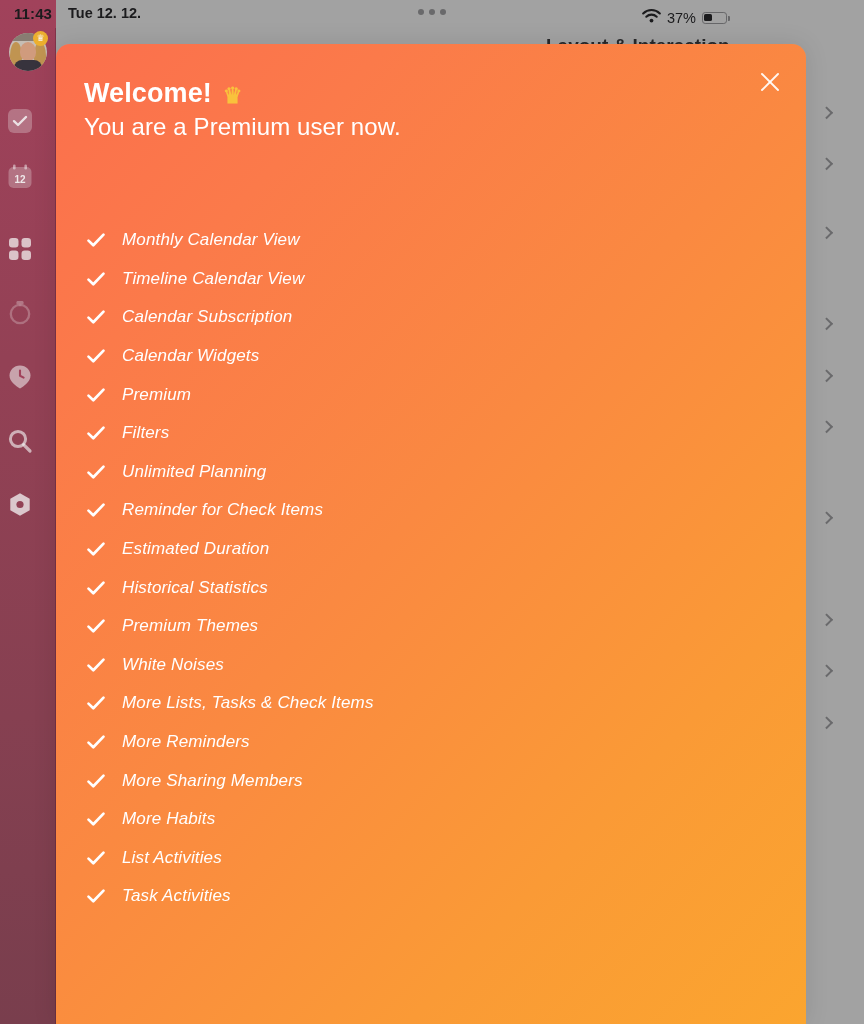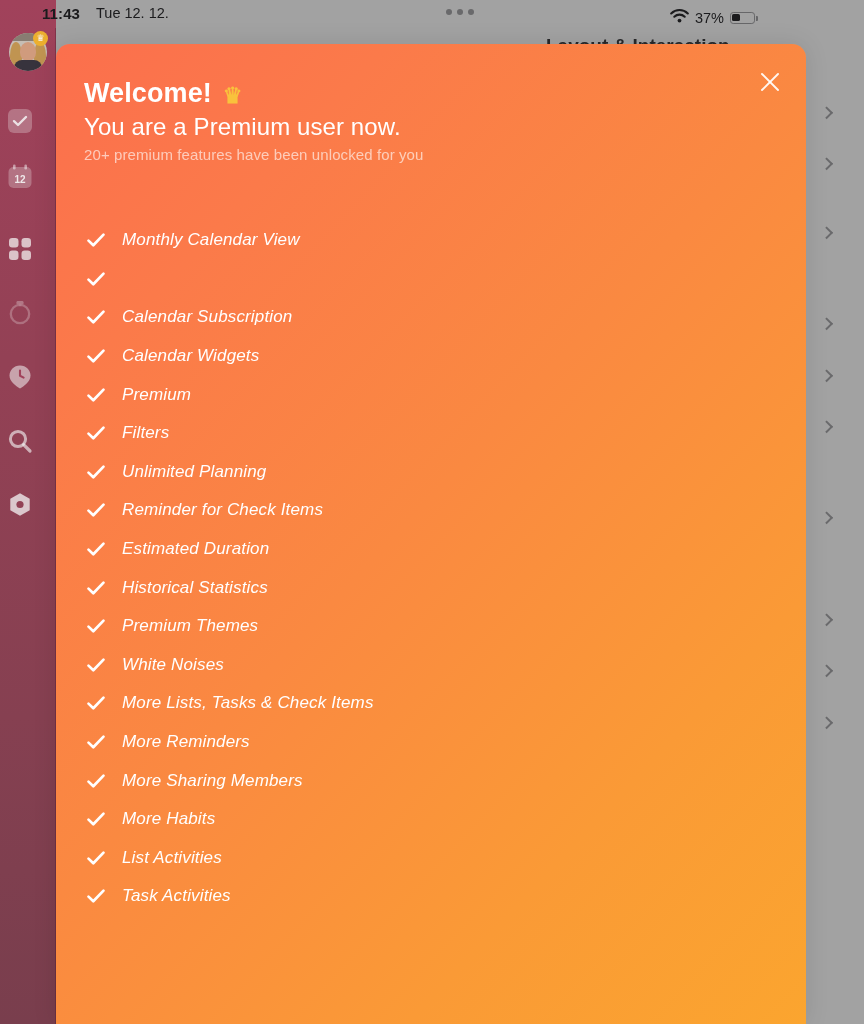--- a/index.html
+++ b/index.html
@@ -12,24 +12,23 @@
   #root { position:relative; width:864px; height:1024px; }
 
   
   .bg-layer { position:absolute; inset:0; background:#a9a9a9; }
 
   .statusbar {
     position:absolute; top:0; left:0; width:739px; height:28px;
     display:flex; align-items:center;
     font-size:15px; font-weight:bold; color:#1d1d1f;
     z-index:3;
-    margin-left:28px;
   }
   .sb-time { position:absolute; left:14px; top:5px; letter-spacing:.1px; }
-  .sb-date { position:absolute; left:68px; top:5px; font-weight:normal; font-size:14.5px; }
+  .sb-date { position:absolute; left:68px; top:5px; font-weight:bold; font-size:14.5px; }
   .sb-dots { position:absolute; left:418px; top:9px; display:flex; gap:5px; }
   .sb-dots i { width:6px; height:6px; border-radius:50%; background:#6e6e70; display:block; }
   .sb-right { position:absolute; right:12px; top:9px; display:flex; align-items:center; gap:6px; }
   .sb-pct { font-size:14.5px; font-weight:normal; color:#1d1d1f; }
   .batt {
     position:relative; width:25px; height:12px;
     border:1.3px solid #6c6c6e; border-radius:3.2px;
   }
   .batt::after {
     content:""; position:absolute; right:-3.6px; top:3.2px;
@@ -323,37 +322,37 @@
         </svg>
       </span>
     </div>
 
     <div class="m-title">
       <span>Welcome!</span>
       <span class="m-crown">♛</span>
     </div>
 
     <div class="m-sub">You are a Premium user now.</div>
-    <div class="m-note">20+ premium features have been unlocked for you</div>
 
     <div class="feat-list" id="feat-list">
         <div class="feat">
           <span class="feat-check">
             <svg width="20" height="20" viewBox="0 0 20 20">
               <path d="M2.5 10.6 L7.3 15.2 L17.5 4.6" stroke="#ffffff" stroke-width="2.7" fill="none" stroke-linecap="round" stroke-linejoin="round"></path>
             </svg>
           </span>
           <span class="feat-label">Monthly Calendar View</span>
         </div>
         <div class="feat">
           <span class="feat-check">
             <svg width="20" height="20" viewBox="0 0 20 20">
               <path d="M2.5 10.6 L7.3 15.2 L17.5 4.6" stroke="#ffffff" stroke-width="2.7" fill="none" stroke-linecap="round" stroke-linejoin="round"></path>
             </svg>
           </span>
+          <span class="feat-label">Timeline Calendar View</span>
         </div>
         <div class="feat">
           <span class="feat-check">
             <svg width="20" height="20" viewBox="0 0 20 20">
               <path d="M2.5 10.6 L7.3 15.2 L17.5 4.6" stroke="#ffffff" stroke-width="2.7" fill="none" stroke-linecap="round" stroke-linejoin="round"></path>
             </svg>
           </span>
           <span class="feat-label">Calendar Subscription</span>
         </div>
         <div class="feat">

